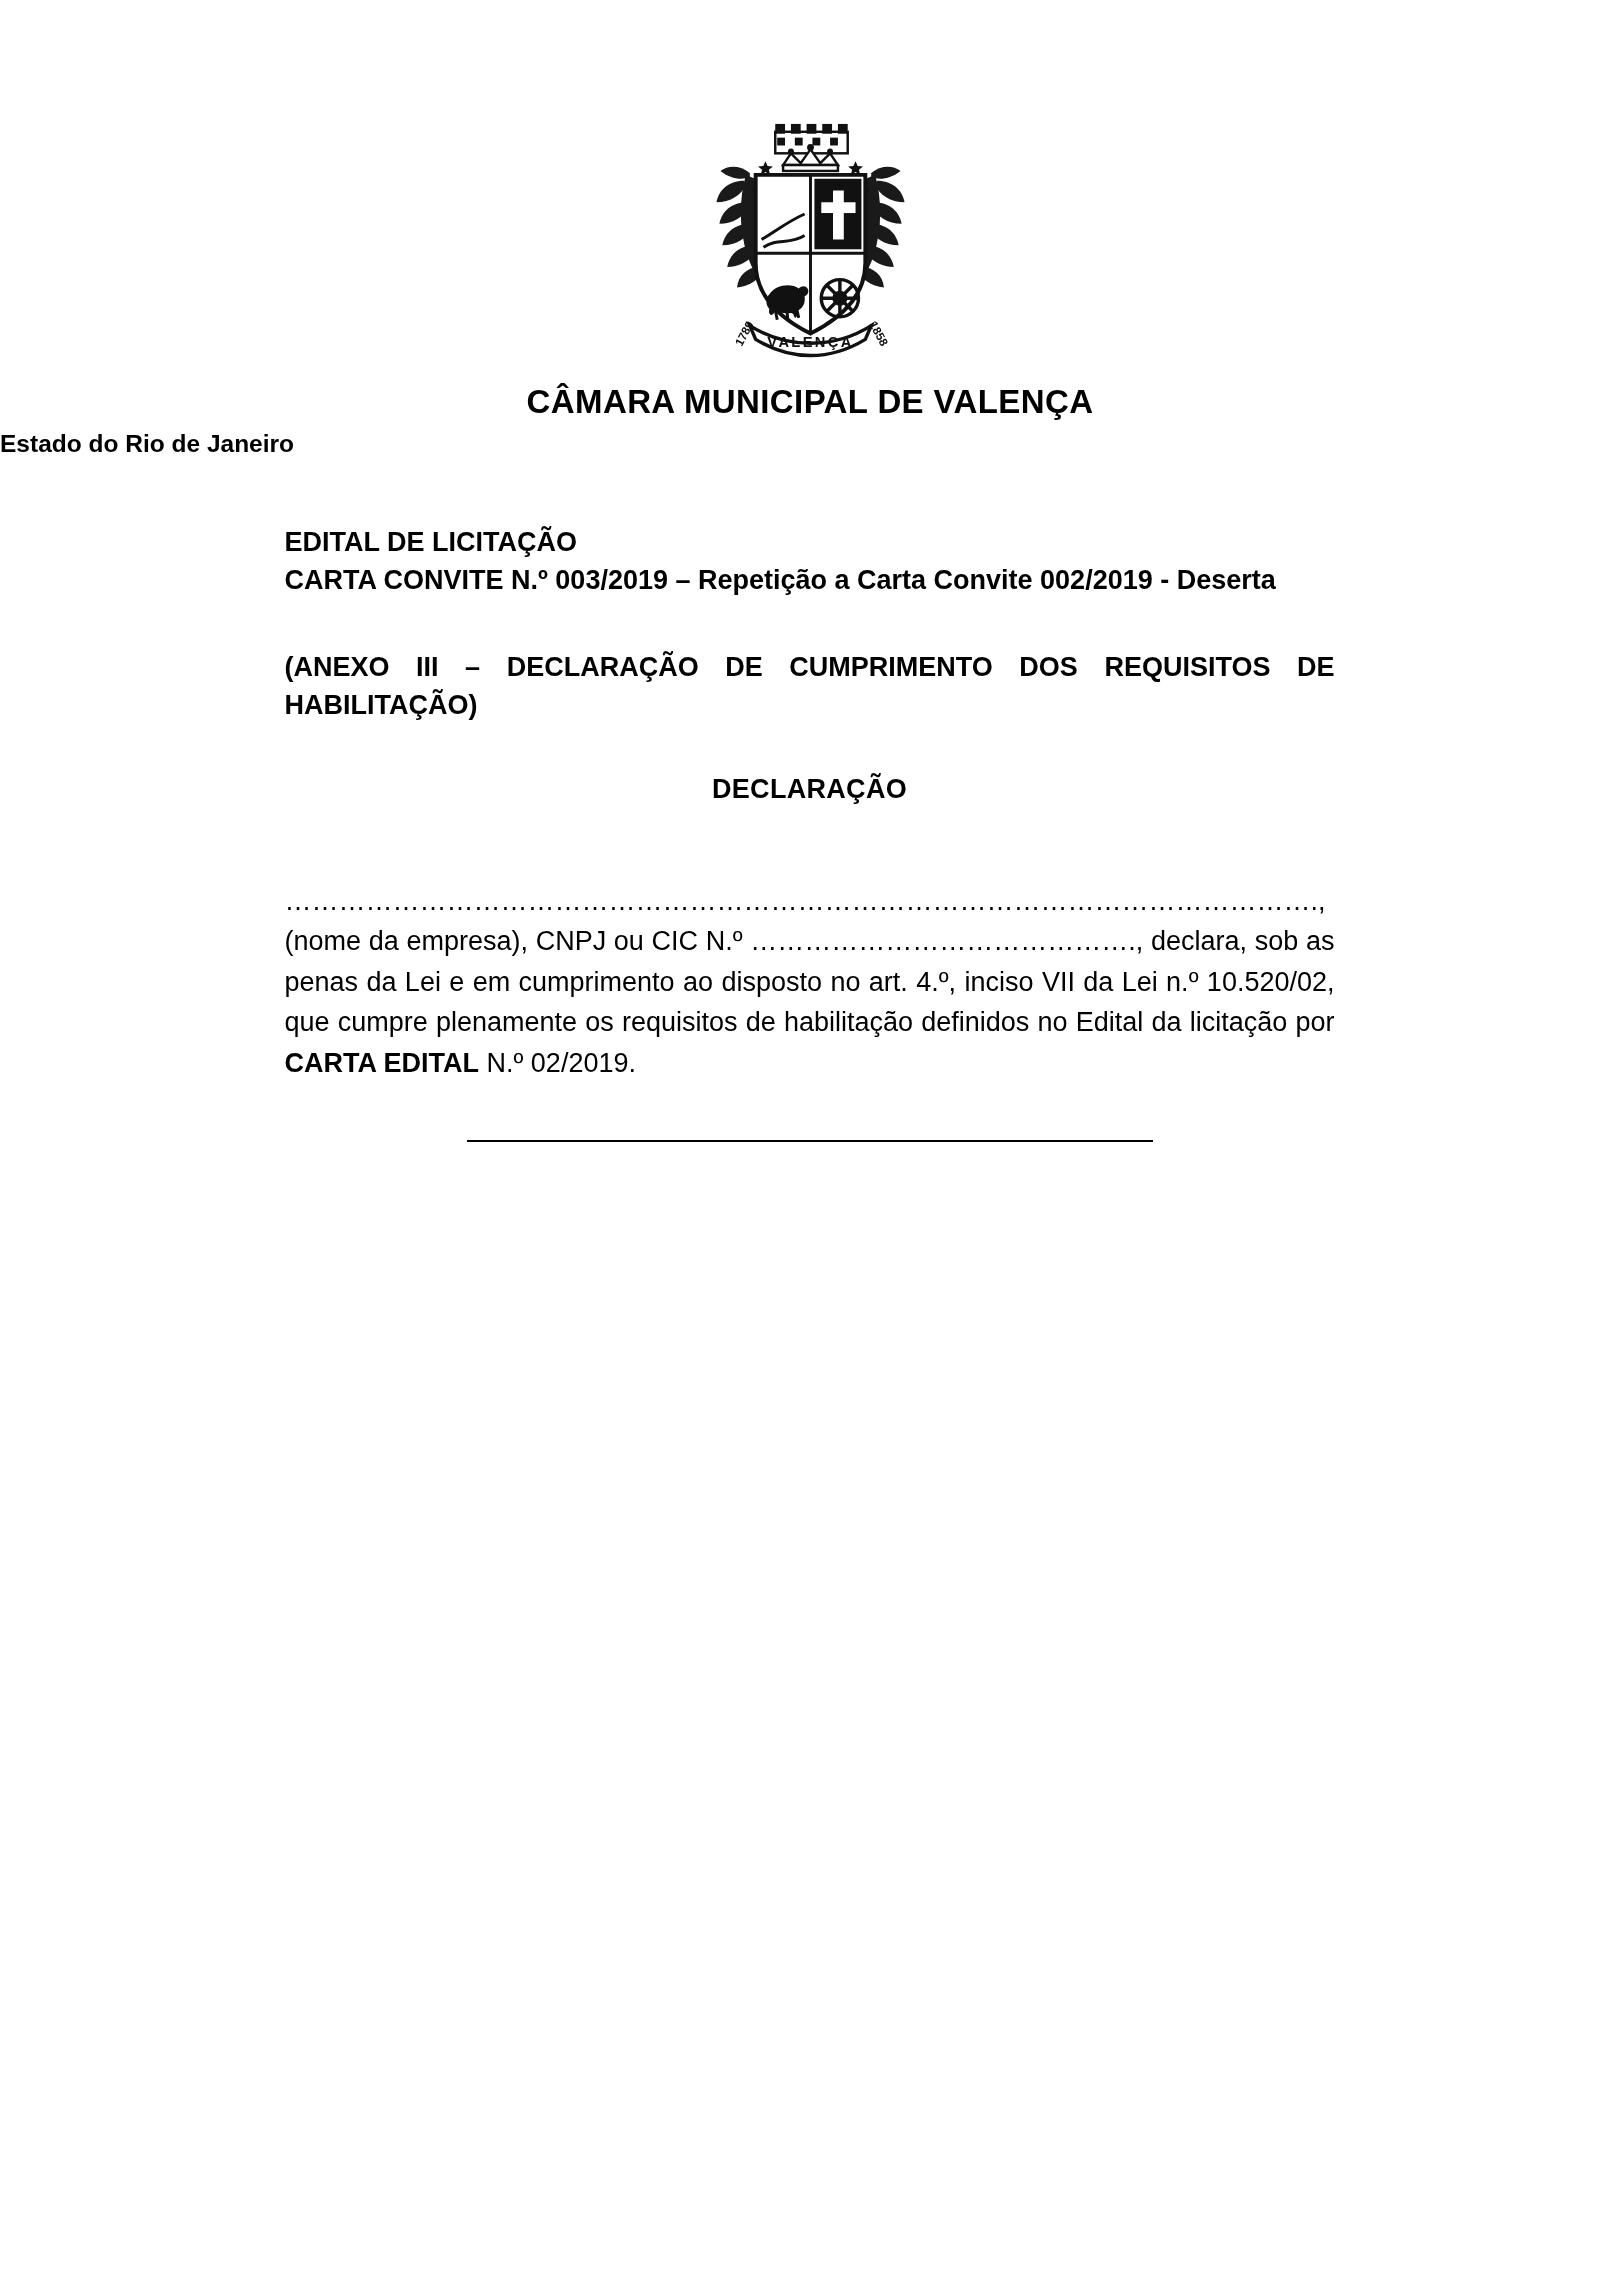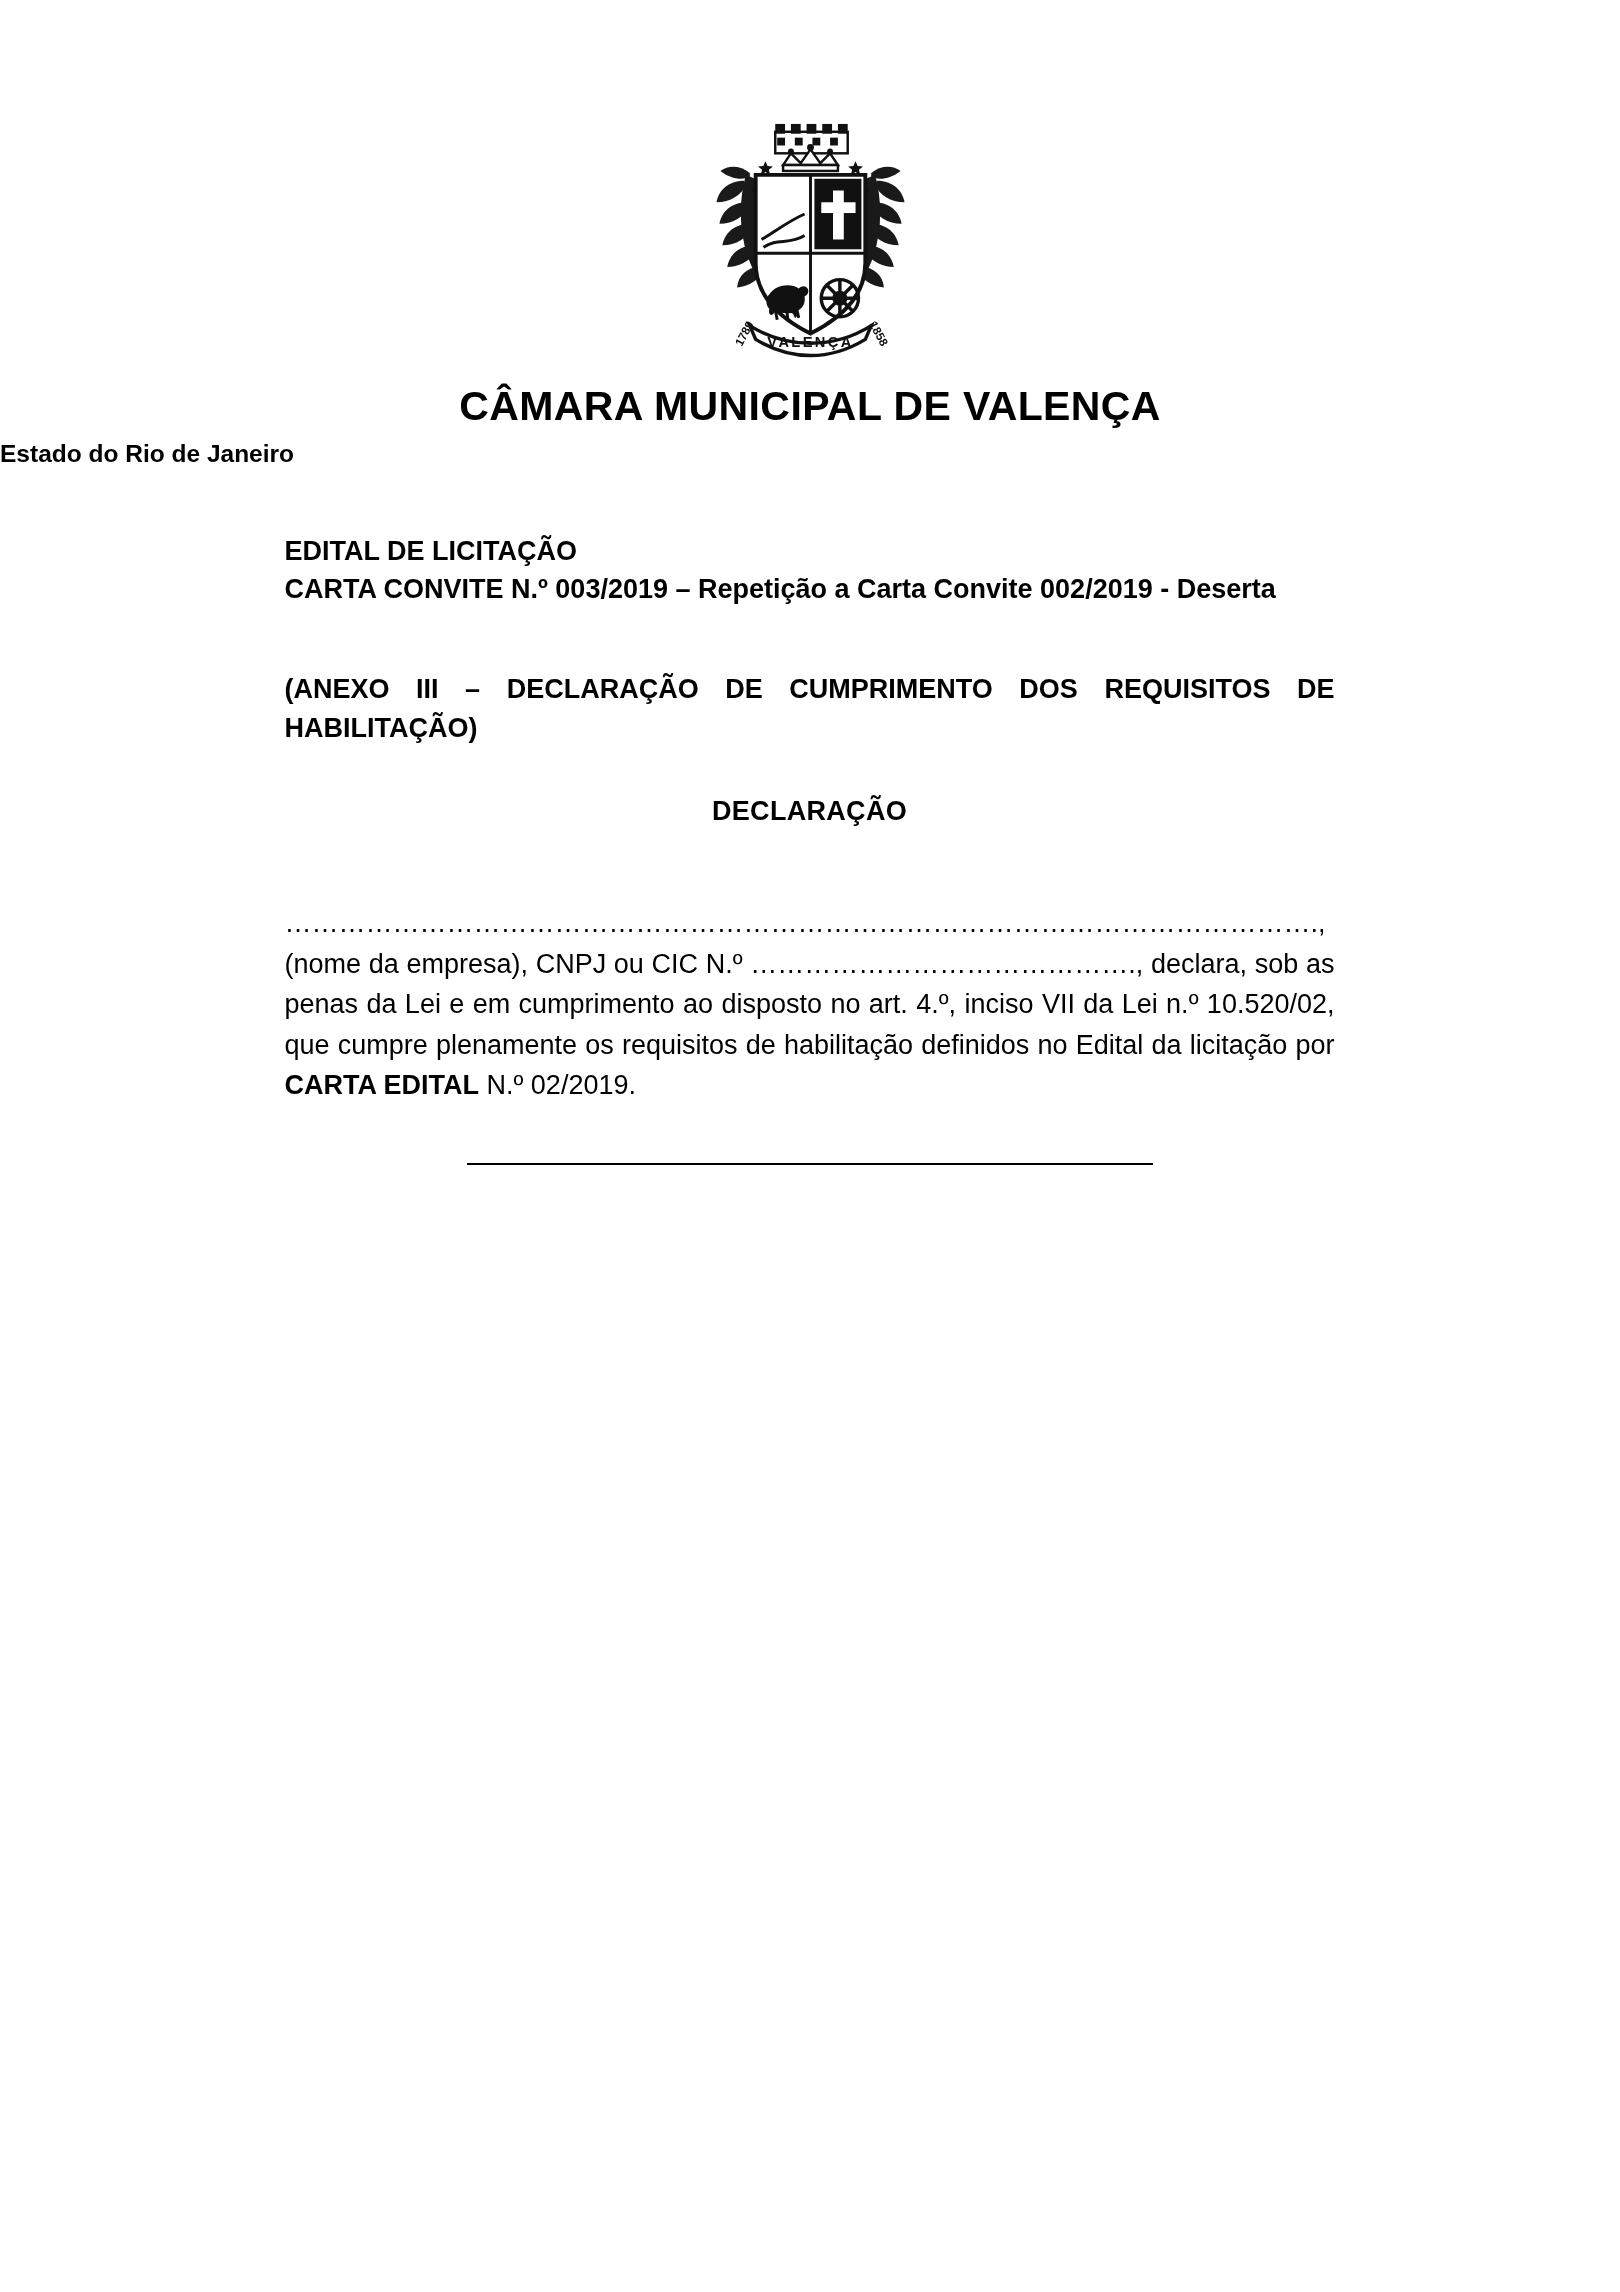--- a/index.html
+++ b/index.html
@@ -33,21 +33,21 @@
   }
   .crest {
     width: 235px;
     height: 245px;
     position: relative;
   }
   .crest svg { display: block; }
 
   .org-title {
     text-align: center;
-    font-size: 41px;
+    font-size: 33px;
     font-weight: bold;
     letter-spacing: 0.4px;
     margin-top: 21.6px;
     line-height: 1.15;
   }
   .org-subtitle {
     font-size: 24.5px;
     font-weight: bold;
     margin-top: 9.8px;
     line-height: 1.15;
@@ -61,21 +61,21 @@
     padding-right: 143px;
     box-sizing: border-box;
   }
   .block {
     font-size: 27px;
     line-height: 1.42;
     text-align: justify;
   }
   .b-bold { font-weight: bold; }
   .mt-edital { margin-top: 64px; }
-  .mt-anexo  { margin-top: 62px; }
+  .mt-anexo  { margin-top: 49px; }
 
   .declaracao-title {
     text-align: center;
     font-size: 27px;
     font-weight: bold;
     margin-top: 49px;
     letter-spacing: 0.3px;
   }
 
   .body-text {

